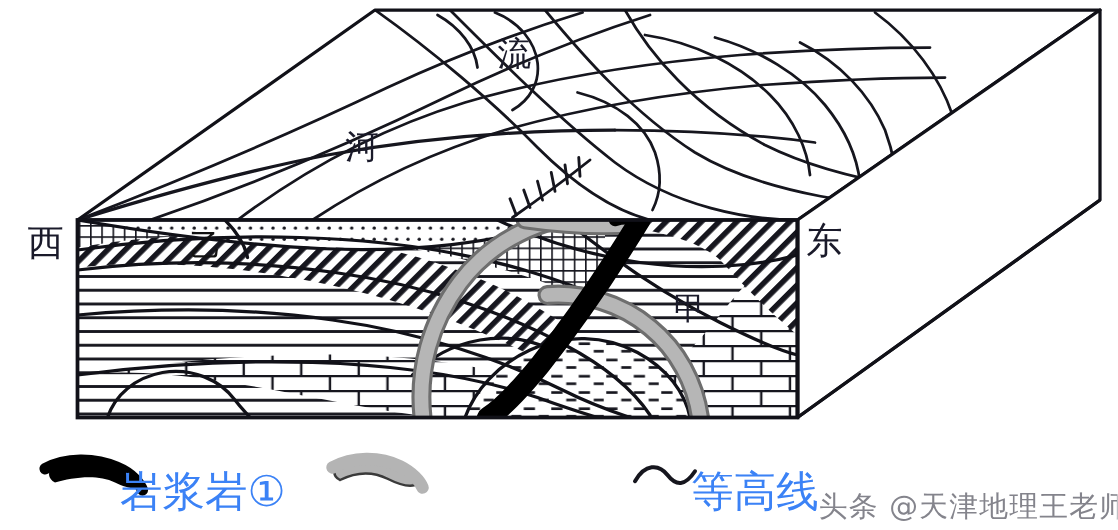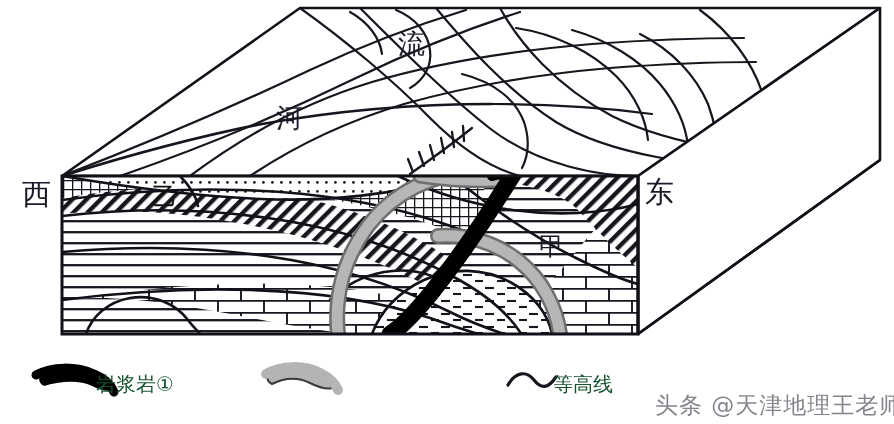--- a/index.html
+++ b/index.html
@@ -9,21 +9,21 @@
   #fig{position:absolute;left:0;top:0;}
   .lbl{position:absolute;color:#1a1a2a;font-weight:400;line-height:1;
        font-family:"DejaVu Sans","Liberation Sans",sans-serif;}
   .cjk{font-family:"DejaVu Sans","Liberation Sans",sans-serif;}
   #lbl-west{left:22px;top:180px;font-size:29px;}
   #lbl-east{left:645px;top:178px;font-size:29px;}
   #lbl-he{left:276px;top:104px;font-size:27px;}
   #lbl-liu{left:398px;top:30px;font-size:27px;}
   #lbl-jia{left:539px;top:234px;font-size:25px;}
   #lbl-yi{left:152px;top:184px;font-size:25px;color:#111;}
-  .leg-txt{position:absolute;font-size:20px;color:#14532d;top:371px;}
+  .leg-txt{position:absolute;font-size:34px;color:#3b82f6;top:371px;}
   #leg-t1{left:96px;}
   #leg-t2{left:323px;}
   #leg-t3{left:553px;text-align:center;}
   #wm{position:absolute;left:655px;top:390px;font-size:23px;
       color:#6f6f78;letter-spacing:1px;opacity:.85;white-space:nowrap;}
 </style>
 </head>
 <body>
 
 <div id="stage">

